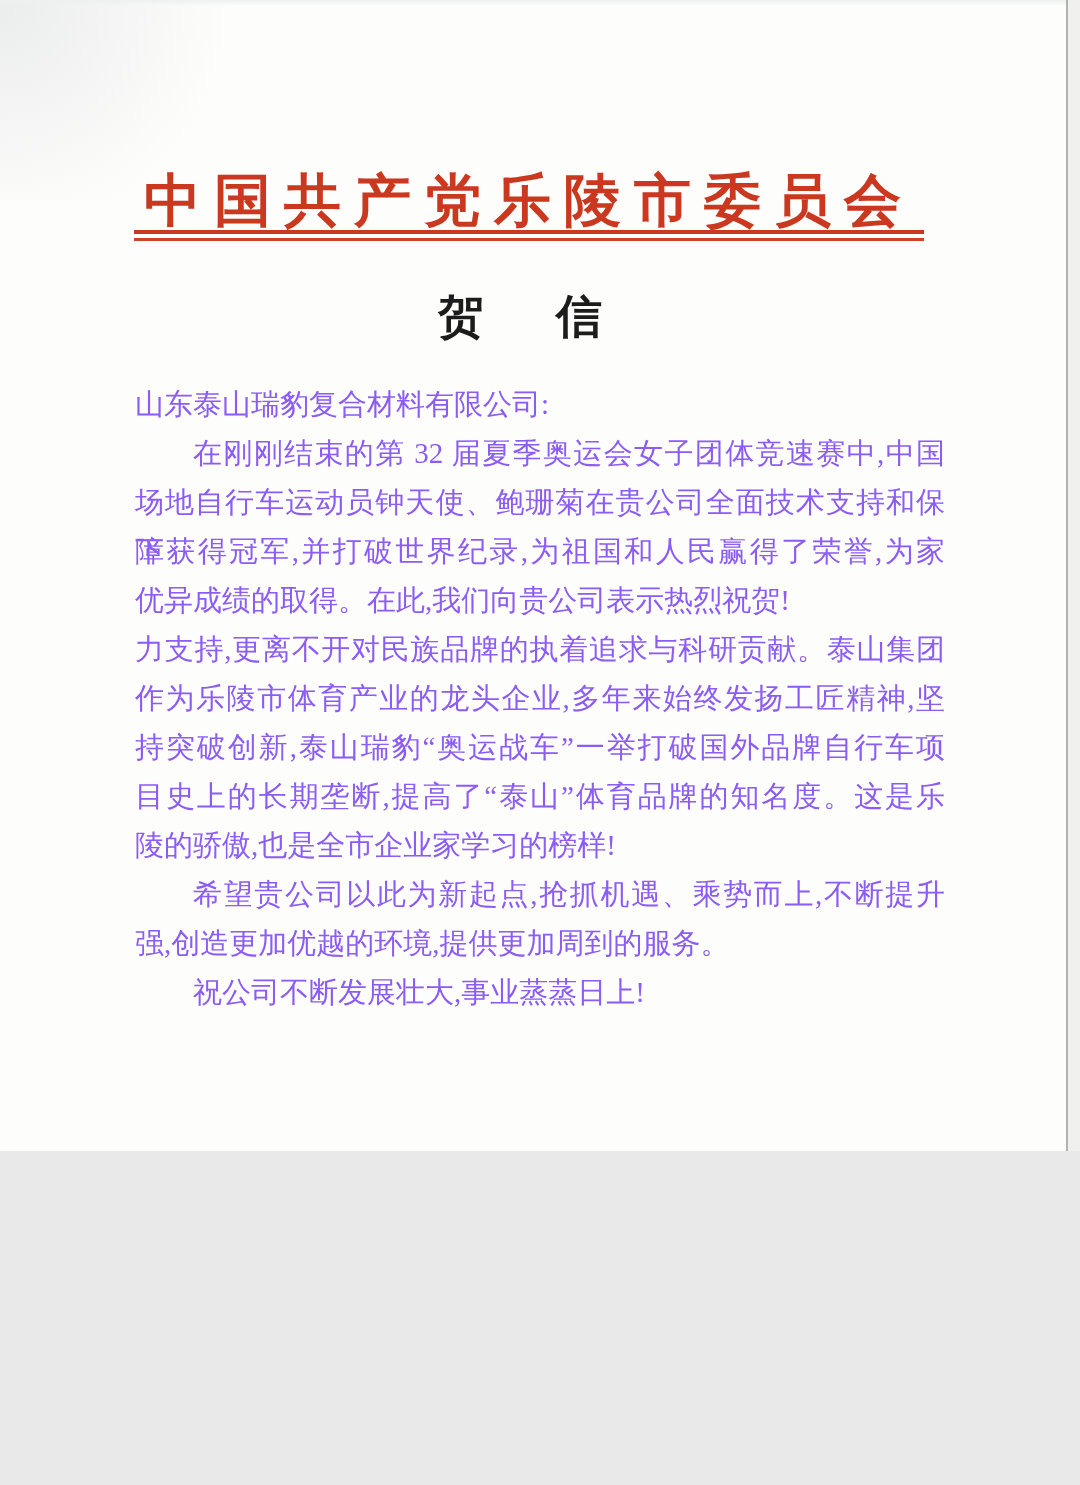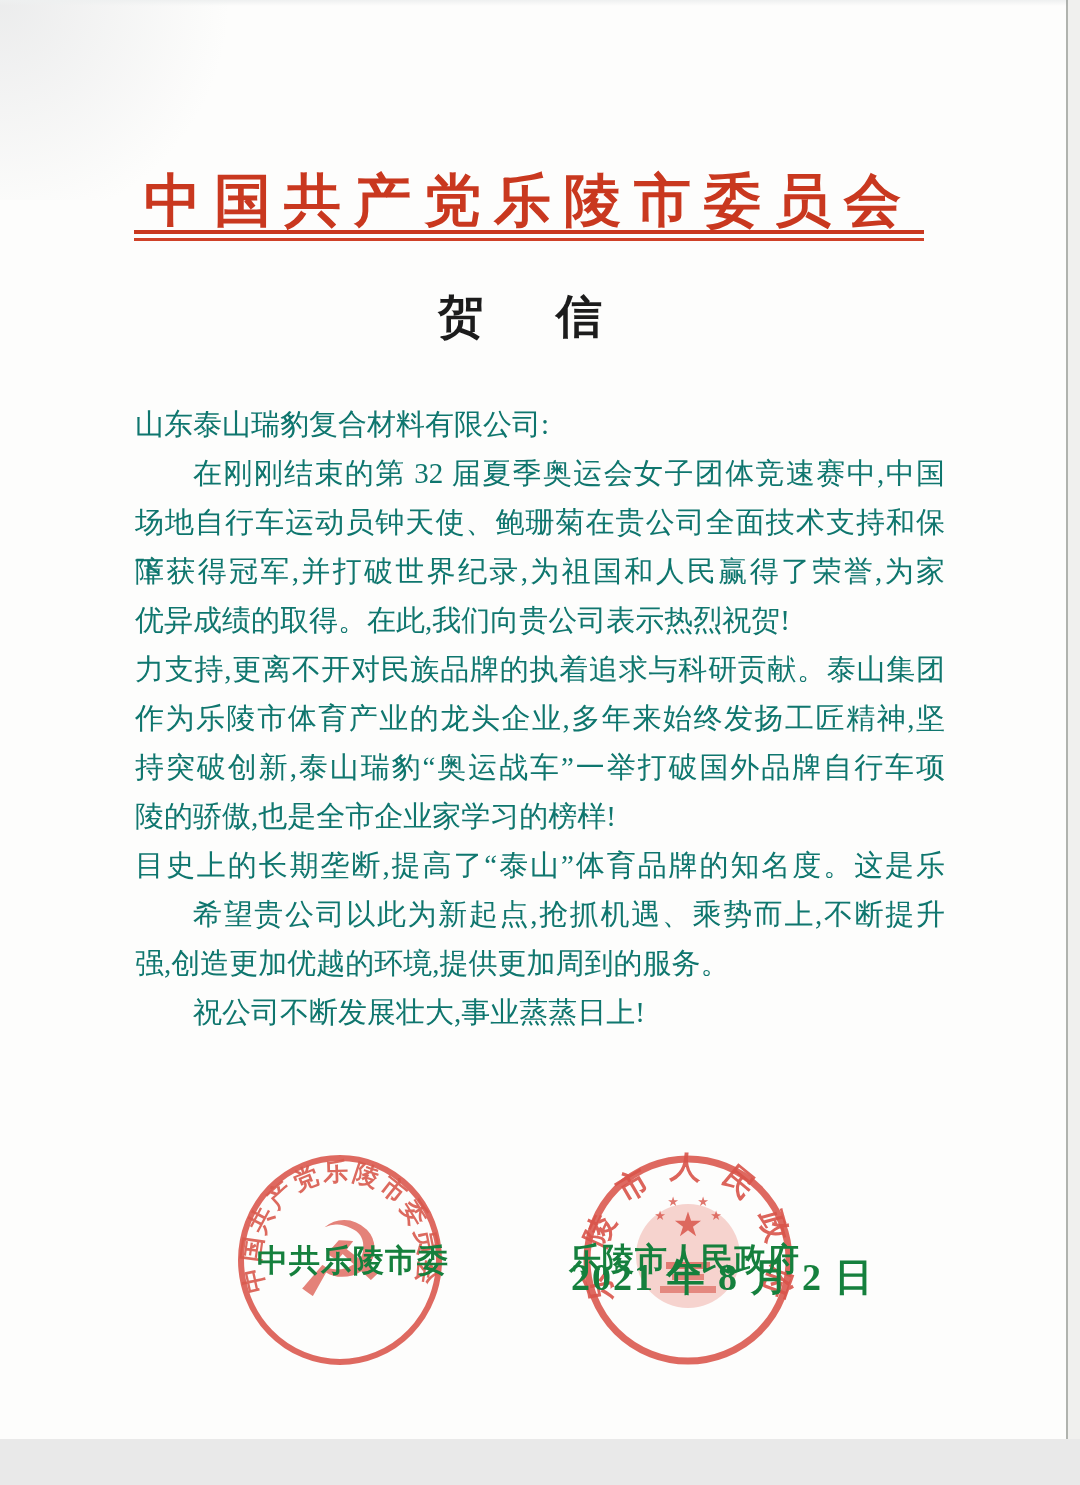--- a/index.html
+++ b/index.html
@@ -1,17 +1,17 @@
 <!DOCTYPE html>
 <html><head>
 <meta charset="utf-8">
 <style>
   html,body{margin:0;padding:0;background:#e9e9e9;}
   .page{
-    position:relative; width:1080px; height:1439px; overflow:hidden;
+    position:relative; width:1080px; height:1151px; overflow:hidden;
     background:#fdfdfc;
     font-family:"Liberation Serif","DejaVu Serif",serif;
   }
   
   .scan-topleft{position:absolute;left:0;top:0;width:260px;height:200px;
     background:radial-gradient(circle at 0 0, rgba(190,192,196,.28), rgba(190,192,196,0) 70%);}
   .scan-right-line{position:absolute;top:0;width:2px;height:1485px;left:1066px;background:#969a94;opacity:.75;}
   .scan-right-band{position:absolute;top:0;left:1068px;width:12px;height:1485px;background:#f0f0ee;}
   .scan-top-strip{position:absolute;left:0;top:0;width:1080px;height:6px;background:linear-gradient(#eef0f0,rgba(255,255,255,0));}
 
@@ -25,21 +25,21 @@
   .underline-b{position:absolute; left:134px; top:238px; width:790px; height:3px; background:#cf4128;}
 
   
   .doc-title{
     position:absolute; left:0; top:286px; width:1040px;
     display:flex; justify-content:center; gap:72px;
     font-size:46px; font-weight:bold; color:#1c1c1c;
   }
 
   
-  .body-text{position:absolute; left:135px; top:400px; width:810px; color:#0f766e;}
+  .body-text{position:absolute; left:135px; top:380px; width:810px; color:#8b5cf6;}
   .line{height:49px; line-height:49px; font-size:29px; white-space:nowrap; overflow:visible;}
   .line.fill{white-space:normal; text-align:justify; text-align-last:justify; text-justify:inter-character;}
   .line.indent{text-indent:58px;}
 
   
   .seal{position:absolute;}
   .seal-left{left:226px; top:1146px;}
   .seal-right{left:572px; top:1144px;}
 
   
@@ -67,22 +67,22 @@
 
   <div class="body-text">
     <div class="line">山东泰山瑞豹复合材料有限公司:</div>
     <div class="line indent fill">在刚刚结束的第 32 届夏季奥运会女子团体竞速赛中,中国</div>
     <div class="line fill">场地自行车运动员钟天使、鲍珊菊在贵公司全面技术支持和保障</div>
     <div class="line fill">下获得冠军,并打破世界纪录,为祖国和人民赢得了荣誉,为家</div>
     <div class="line">优异成绩的取得。在此,我们向贵公司表示热烈祝贺!</div>
     <div class="line fill">力支持,更离不开对民族品牌的执着追求与科研贡献。泰山集团</div>
     <div class="line fill">作为乐陵市体育产业的龙头企业,多年来始终发扬工匠精神,坚</div>
     <div class="line fill">持突破创新,泰山瑞豹“奥运战车”一举打破国外品牌自行车项</div>
+    <div class="line fill">目史上的长期垄断,提高了“泰山”体育品牌的知名度。这是乐</div>
     <div class="line">陵的骄傲,也是全市企业家学习的榜样!</div>
-    <div class="line fill">目史上的长期垄断,提高了“泰山”体育品牌的知名度。这是乐</div>
     <div class="line indent fill">希望贵公司以此为新起点,抢抓机遇、乘势而上,不断提升</div>
     <div class="line">强,创造更加优越的环境,提供更加周到的服务。</div>
     <div class="line indent">祝公司不断发展壮大,事业蒸蒸日上!</div>
   </div>
 
   <svg class="seal seal-left" width="228" height="228" viewBox="0 0 228 228">
     <ellipse cx="114" cy="114" rx="99" ry="102" fill="none" stroke="#d84f44" stroke-width="6" opacity="0.85"></ellipse>
     <defs>
       <path id="lp" d="M41.5,147.8 A80,80 0 1 1 186.5,147.8" fill="none"></path>
     </defs>

